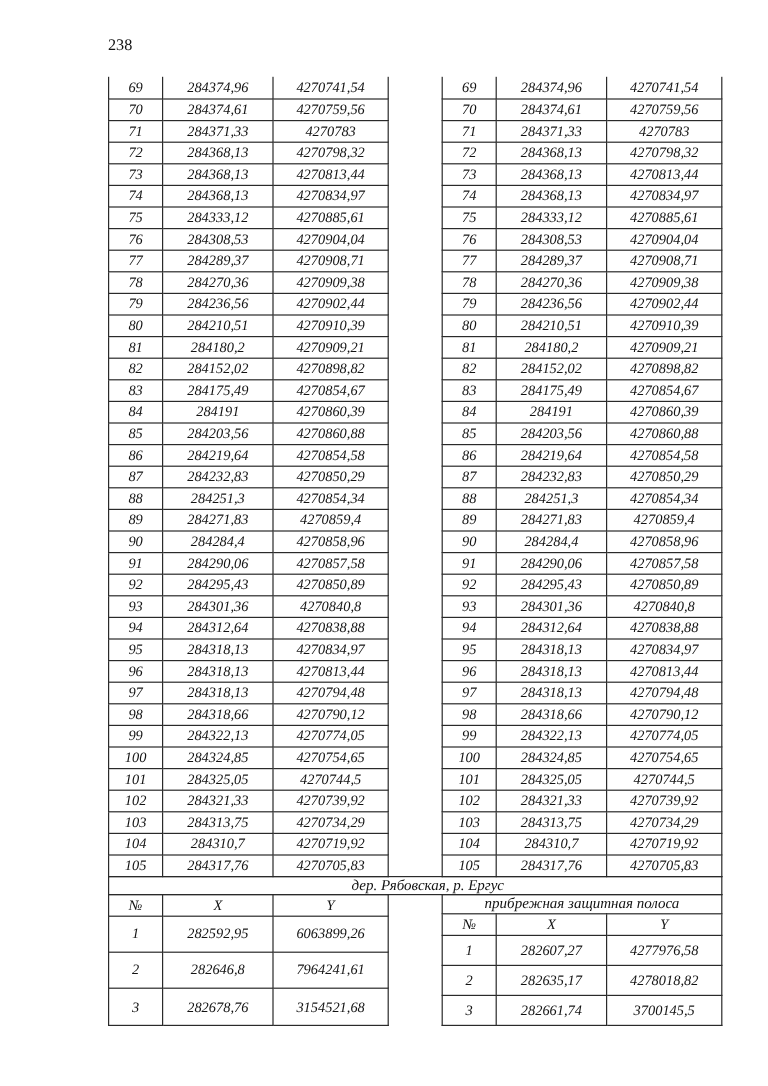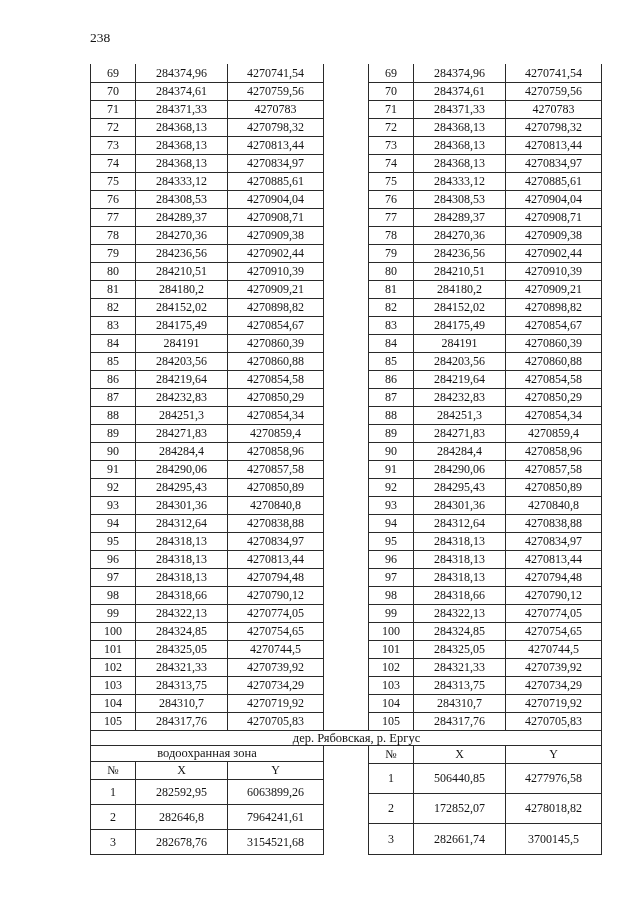--- a/index.html
+++ b/index.html
@@ -13,21 +13,21 @@
     overflow: hidden;
   }
   .page-number {
     position: absolute;
     top: 30px; left: 90px; width: 512px;
     text-align: left;
     font-size: 13.5px;
   }
   .content {
     position: absolute;
-    left: 90px; top: 64px; width: 512px;
+    left: 90px; top: 64px; width: 512px; font-style: italic;
   }
   .upper-tables, .lower-tables {
     display: flex;
     justify-content: space-between;
   }
   table {
     border-collapse: collapse;
     table-layout: fixed;
     width: 233px;
   }
@@ -462,23 +462,20 @@
   <div class="section-band">дер. Рябовская, р. Ергус</div>
 
   <div class="lower-tables">
     <table class="zone-table">
       <colgroup>
           <col class="c-num">
           <col class="c-x">
           <col class="c-y">
         </colgroup>
       <thead>
-        <tr>
-          <td colspan="3" class="zone-title-cell">водоохранная зона</td>
-        </tr>
         <tr class="col-head">
             <td>№</td>
             <td>X</td>
             <td>Y</td>
           </tr>
       </thead>
       <tbody>
           <tr>
             <td>1</td>
             <td>282592,95</td>
@@ -497,35 +494,38 @@
         </tbody>
     </table>
 
     <table class="zone-table">
       <colgroup>
           <col class="c-num">
           <col class="c-x">
           <col class="c-y">
         </colgroup>
       <thead>
+        <tr>
+          <td colspan="3" class="zone-title-cell">прибрежная защитная полоса</td>
+        </tr>
         <tr class="col-head">
             <td>№</td>
             <td>X</td>
             <td>Y</td>
           </tr>
       </thead>
       <tbody>
           <tr>
             <td>1</td>
-            <td>506440,85</td>
+            <td>282607,27</td>
             <td>4277976,58</td>
           </tr>
           <tr>
             <td>2</td>
-            <td>172852,07</td>
+            <td>282635,17</td>
             <td>4278018,82</td>
           </tr>
           <tr>
             <td>3</td>
             <td>282661,74</td>
             <td>3700145,5</td>
           </tr>
         </tbody>
     </table>
   </div>

